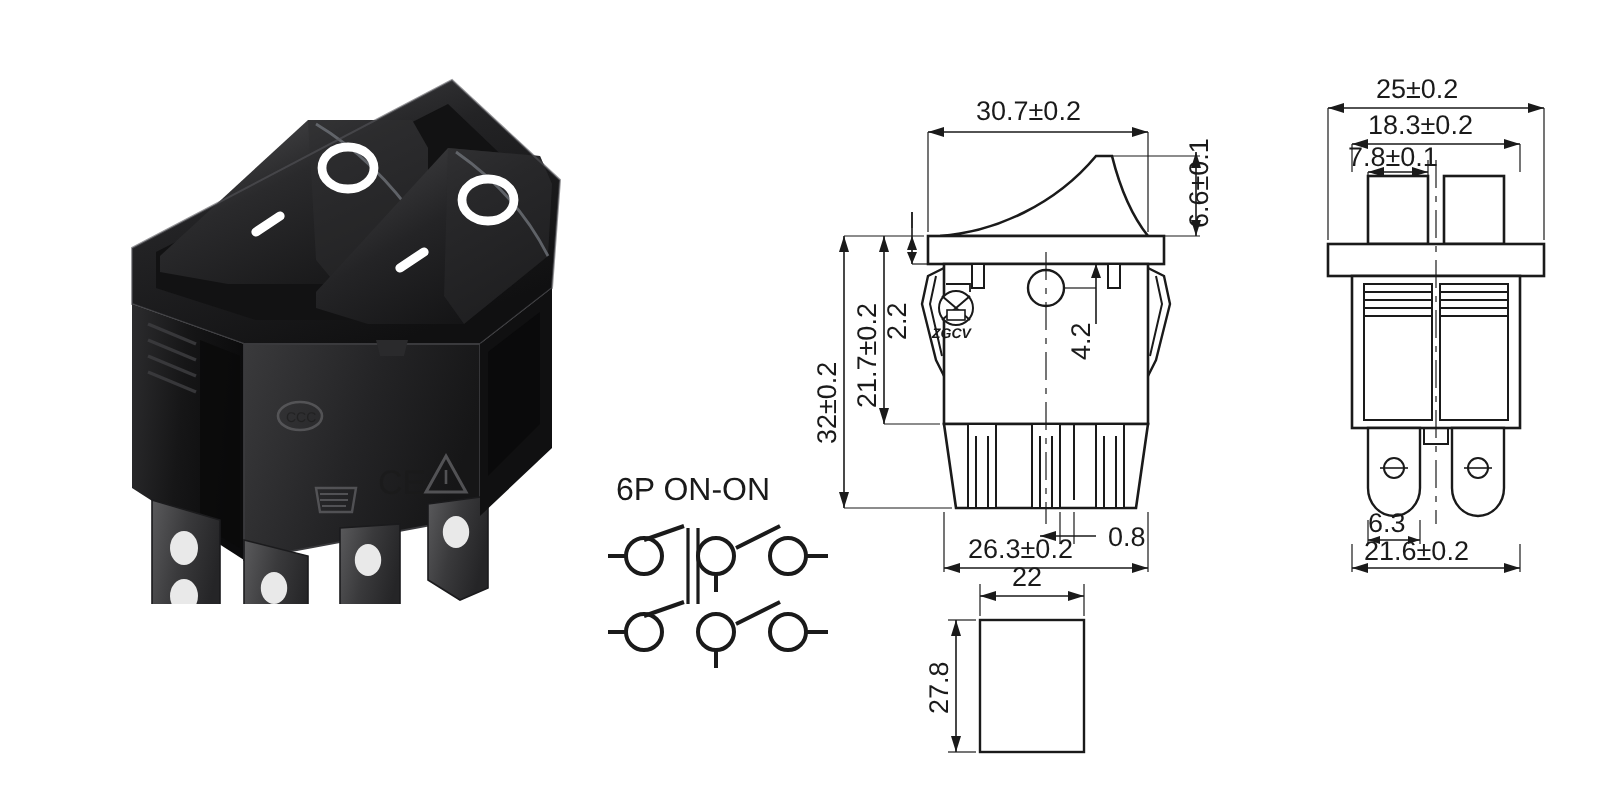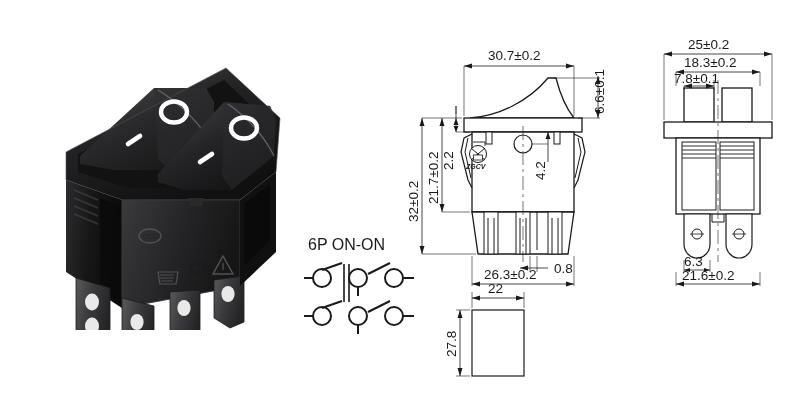--- a/index.html
+++ b/index.html
@@ -8,21 +8,21 @@
   .sheet{position:absolute;left:0;top:0;width:800px;height:402px;background:#fff;}
   .abs{position:absolute;}
   svg{display:block;}
   text{font-family:"Liberation Sans", sans-serif;fill:#1a1a1a;}
 </style>
 </head>
 <body>
 
 <div class="sheet">
 
-  <div class="abs" style="left:18px;top:40px;text-align:center;">
+  <div class="abs" style="left:18px;top:12px;text-align:center;">
     <svg width="270" height="290" viewBox="0 0 270 290">
       <defs>
         <linearGradient id="topFaceG" x1="0" y1="0" x2="0.6" y2="1">
           <stop offset="0%" stop-color="#4a4a4c"></stop>
           <stop offset="45%" stop-color="#232325"></stop>
           <stop offset="100%" stop-color="#101011"></stop>
         </linearGradient>
         <linearGradient id="rockerG" x1="0.1" y1="0" x2="0.9" y2="1">
           <stop offset="0%" stop-color="#4e4e50"></stop>
           <stop offset="40%" stop-color="#2a2a2c"></stop>
@@ -244,21 +244,21 @@
       <text x="10" y="200" font-size="13.5" transform="rotate(-90 10 200)">32±0.2</text>
       <text x="30" y="182" font-size="13.5" transform="rotate(-90 30 182)">21.7±0.2</text>
       <text x="45" y="148" font-size="13.5" transform="rotate(-90 45 148)">2.2</text>
       <text x="137" y="158" font-size="13.5" transform="rotate(-90 137 158)">4.2</text>
       <text x="146" y="251" font-size="13.5">0.8</text>
       <text x="76" y="257" font-size="13.5">26.3±0.2</text>
       <text x="58" y="147" font-size="7" font-weight="bold" font-style="italic">ZGCV</text>
     </svg>
   </div>
 
-  <div class="abs" style="left:412px;top:282px;">
+  <div class="abs" style="left:430px;top:282px;">
     <svg width="150" height="110" viewBox="0 0 150 110">
       <g stroke="#1a1a1a" fill="none" stroke-width="1.2">
         <rect x="60" y="28" width="52" height="66" fill="#ffffff"></rect>
 
         <path d="M 60 16 L 112 16" stroke-width="0.8"></path>
         <path d="M 60 16 L 68 13.5 L 68 18.5 Z" fill="#1a1a1a" stroke="none"></path>
         <path d="M 112 16 L 104 13.5 L 104 18.5 Z" fill="#1a1a1a" stroke="none"></path>
         <path d="M 60 10 L 60 26" stroke-width="0.6"></path>
         <path d="M 112 10 L 112 26" stroke-width="0.6"></path>
 

